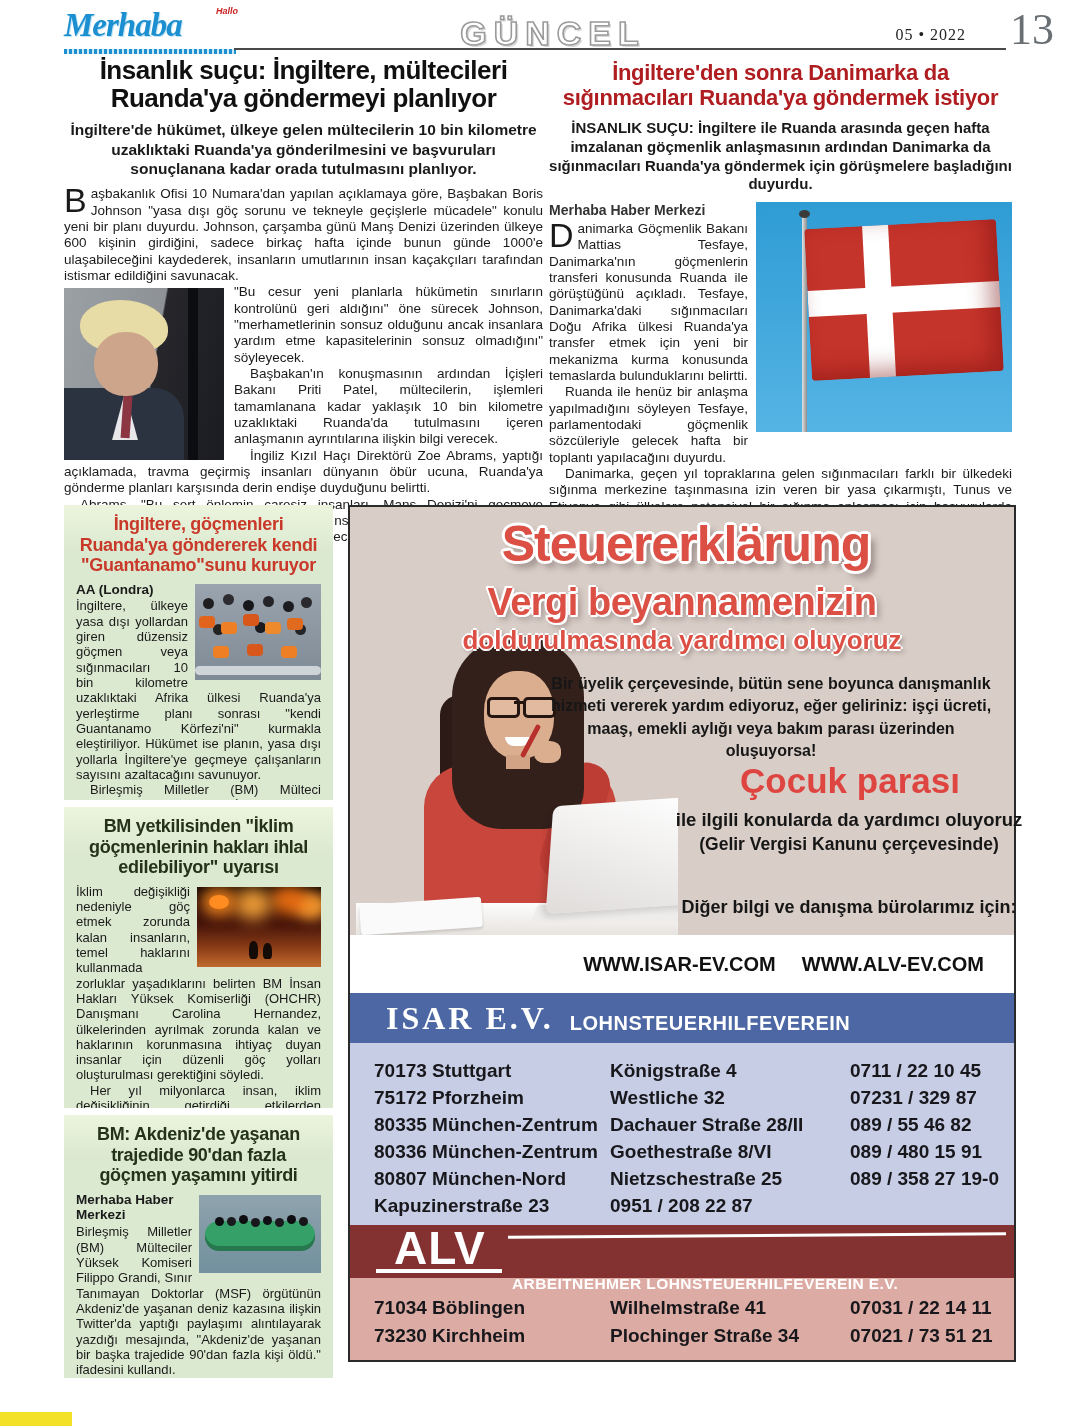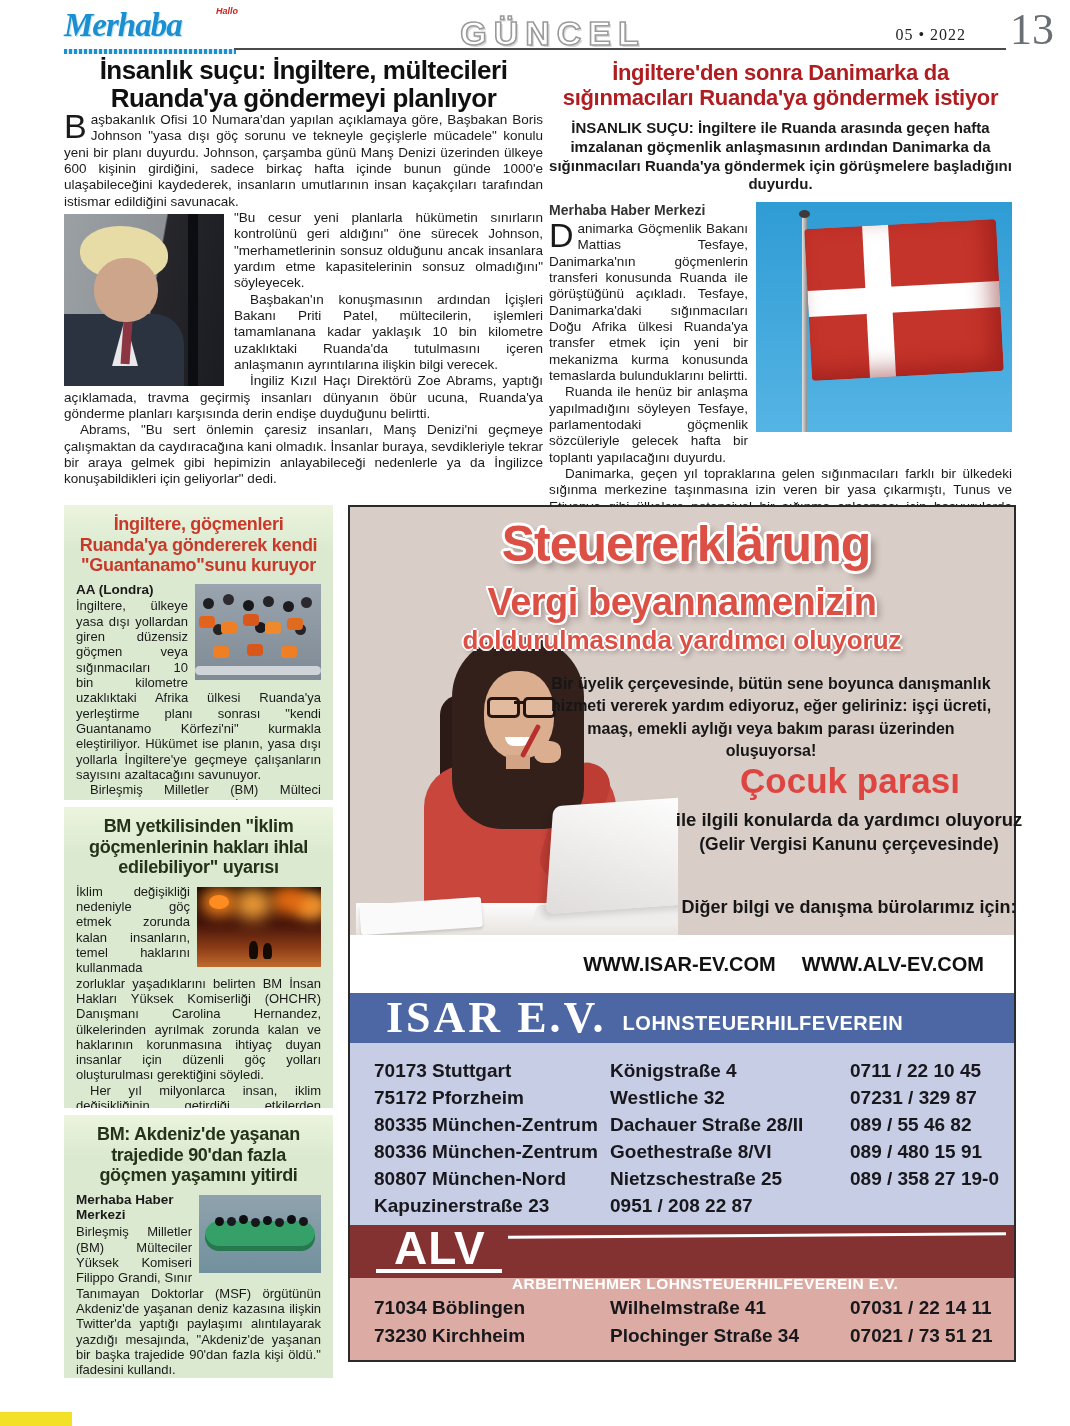--- a/index.html
+++ b/index.html
@@ -123,21 +123,21 @@
   .wm-desk{position:absolute;left:0;bottom:0;width:100%;height:32px;background:linear-gradient(#fdfdfd,#e7e3df);}
   .wm-lapbase{position:absolute;right:-28px;bottom:10px;width:172px;height:20px;background:#efedeb;transform:skewX(-18deg);border-radius:4px;}
   .wm-laptop{position:absolute;right:-22px;bottom:26px;width:150px;height:108px;background:linear-gradient(200deg,#fff,#dfdcda);
     transform:skewX(-8deg) rotate(-4deg);border-radius:8px;box-shadow:-4px 4px 6px rgba(0,0,0,.12);}
   .wm-notebook{position:absolute;left:4px;bottom:4px;width:122px;height:30px;background:#fafafa;transform:rotate(-4deg);border-radius:3px;box-shadow:0 2px 3px rgba(0,0,0,.15);}
 
   .ad-web{height:58px;background:#fff;display:flex;align-items:center;justify-content:flex-end;gap:26px;padding-right:30px;box-sizing:border-box;}
   .ad-web span{font-size:20px;font-weight:bold;color:#111;}
 
   .isar-banner{height:50px;background:#4c67a3;display:flex;align-items:center;padding-left:36px;box-sizing:border-box;}
-  .isar-name{font-family:"Liberation Serif",serif;font-size:44px;font-weight:bold;color:#fff;letter-spacing:3px;line-height:1;}
+  .isar-name{font-family:"Liberation Serif",serif;font-size:32px;font-weight:bold;color:#fff;letter-spacing:3px;line-height:1;}
   .isar-sub{font-size:20px;font-weight:bold;color:#fff;margin:10px 0 0 16px;letter-spacing:0.5px;}
 
   .addr{box-sizing:border-box;display:grid;grid-template-columns:236px 240px auto;align-content:start;}
   .isar-list{height:182px;background:#c7cde4;padding:14px 0 0 24px;}
   .isar-list .cell{font-size:19px;font-weight:bold;color:#17171c;line-height:27px;}
   .alv-banner{position:relative;height:53px;background:#833231;}
   .alv-name{position:absolute;left:44px;top:-4px;font-size:46px;font-weight:bold;color:#fff;letter-spacing:1px;}
   .alv-underline{position:absolute;left:26px;top:44px;width:126px;height:4px;background:#fff;}
   .alv-topline{position:absolute;left:158px;top:9px;right:8px;height:3px;background:#fff;transform:skewY(-0.4deg);}
   .alv-sub{position:absolute;left:162px;top:22px;font-size:15.5px;font-weight:bold;color:#fff;letter-spacing:0.4px;margin-top:28px;}
@@ -157,20 +157,21 @@
   </div>
   <div class="guncel">GÜNCEL</div>
   <div class="issue">05 • 2022</div>
   <div class="pagenum">13</div>
   <div class="hrule"></div>
 </div>
 
 <div class="article art-left">
   <h1 data-pre="">İnsanlık suçu: İngiltere, mültecileri
 Ruanda'ya göndermeyi planlıyor</h1>
+  <div class="lede">İngiltere'de hükümet, ülkeye gelen mültecilerin 10 bin kilometre uzaklıktaki Ruanda'ya gönderilmesini ve başvuruları sonuçlanana kadar orada tutulmasını planlıyor.</div>
   <div class="body">
     <p><span class="dropcap">B</span><span>aşbakanlık Ofisi 10 Numara'dan yapılan açıklamaya göre, Başbakan Boris Johnson "yasa dışı göç sorunu ve tekneyle geçişlerle mücadele" konulu yeni bir planı duyurdu. Johnson, çarşamba günü Manş Denizi üzerinden ülkeye 600 kişinin girdiğini, sadece birkaç hafta içinde bunun günde 1000'e ulaşabileceğini kaydederek, insanların umutlarının insan kaçakçıları tarafından istismar edildiğini savunacak.</span></p>
     <div>
       <div class="photo-johnson">
         <div class="pj-rail"></div>
         <div class="pj-body"></div>
         <div class="pj-shirt"></div>
         <div class="pj-tie"></div>
         <div class="pj-hair"></div>
         <div class="pj-face"></div>

